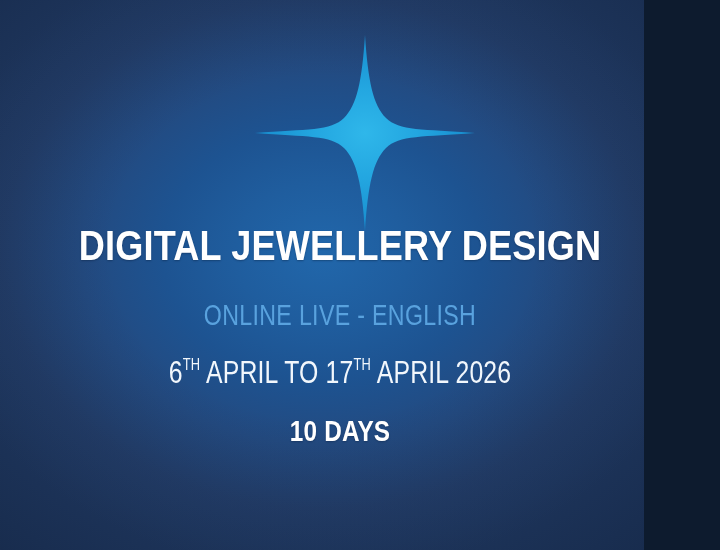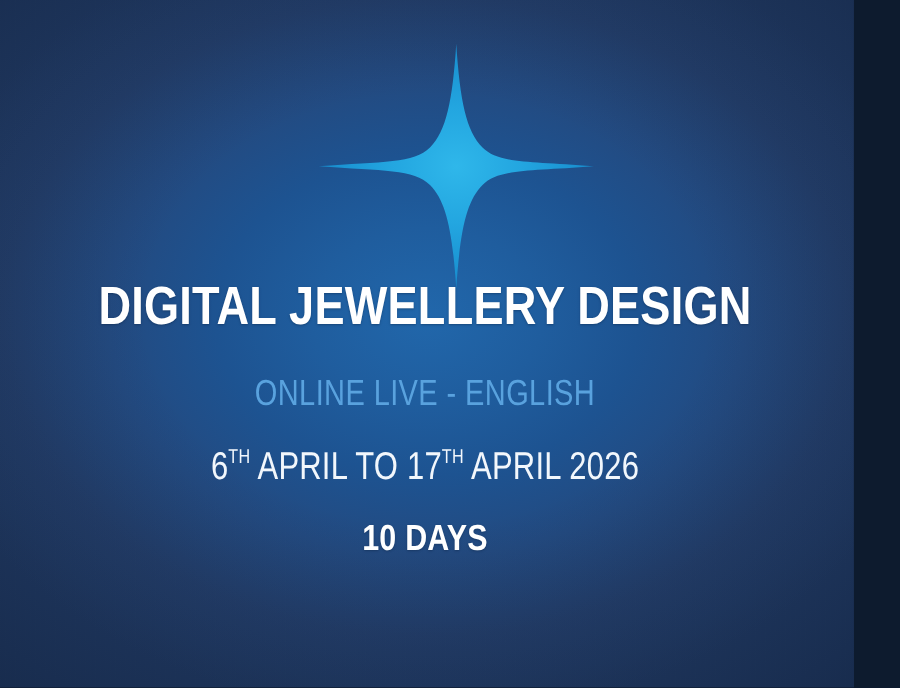--- a/index.html
+++ b/index.html
@@ -17,21 +17,20 @@
     font-family: "Liberation Sans", sans-serif;
     
     background:
       radial-gradient(ellipse 62% 58% at 50% 46%,
         #2167ab 0%,
         #1f5d9e 22%,
         #1d5391 40%,
         #234a80 60%,
         #243f6c 80%,
         #213a64 100%);
-    padding-left: 39px;
   }
 
   
   .vignette {
     position: absolute;
     inset: 0;
     background: radial-gradient(ellipse 78% 74% at 50% 45%,
       rgba(0,0,0,0) 42%,
       rgba(10,24,45,0.20) 74%,
       rgba(8,20,40,0.38) 100%);

